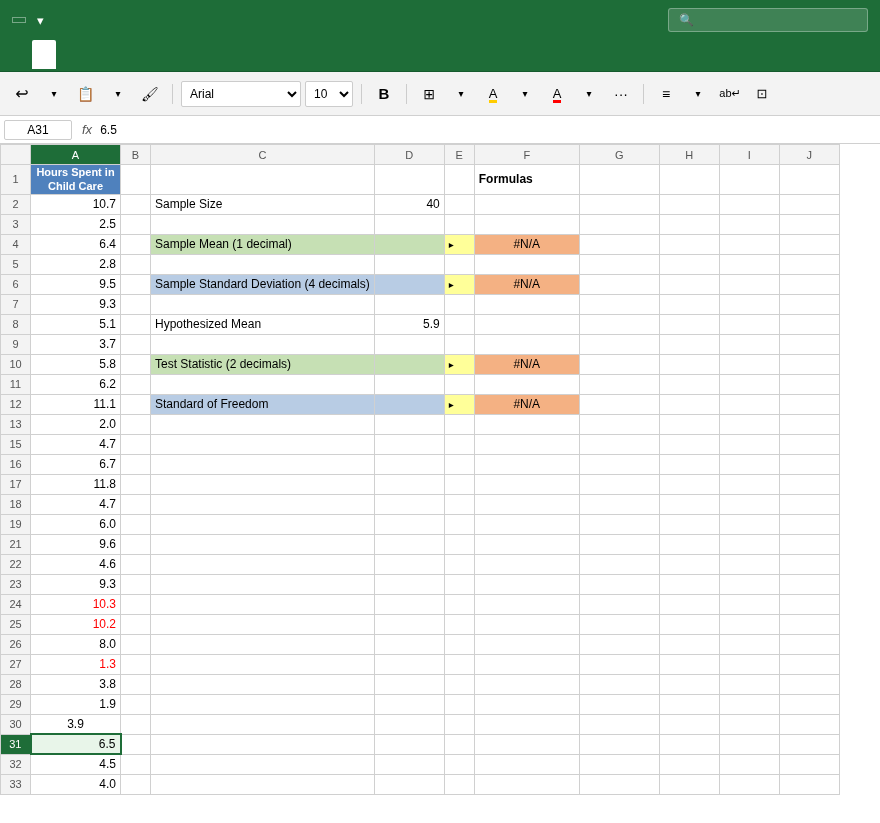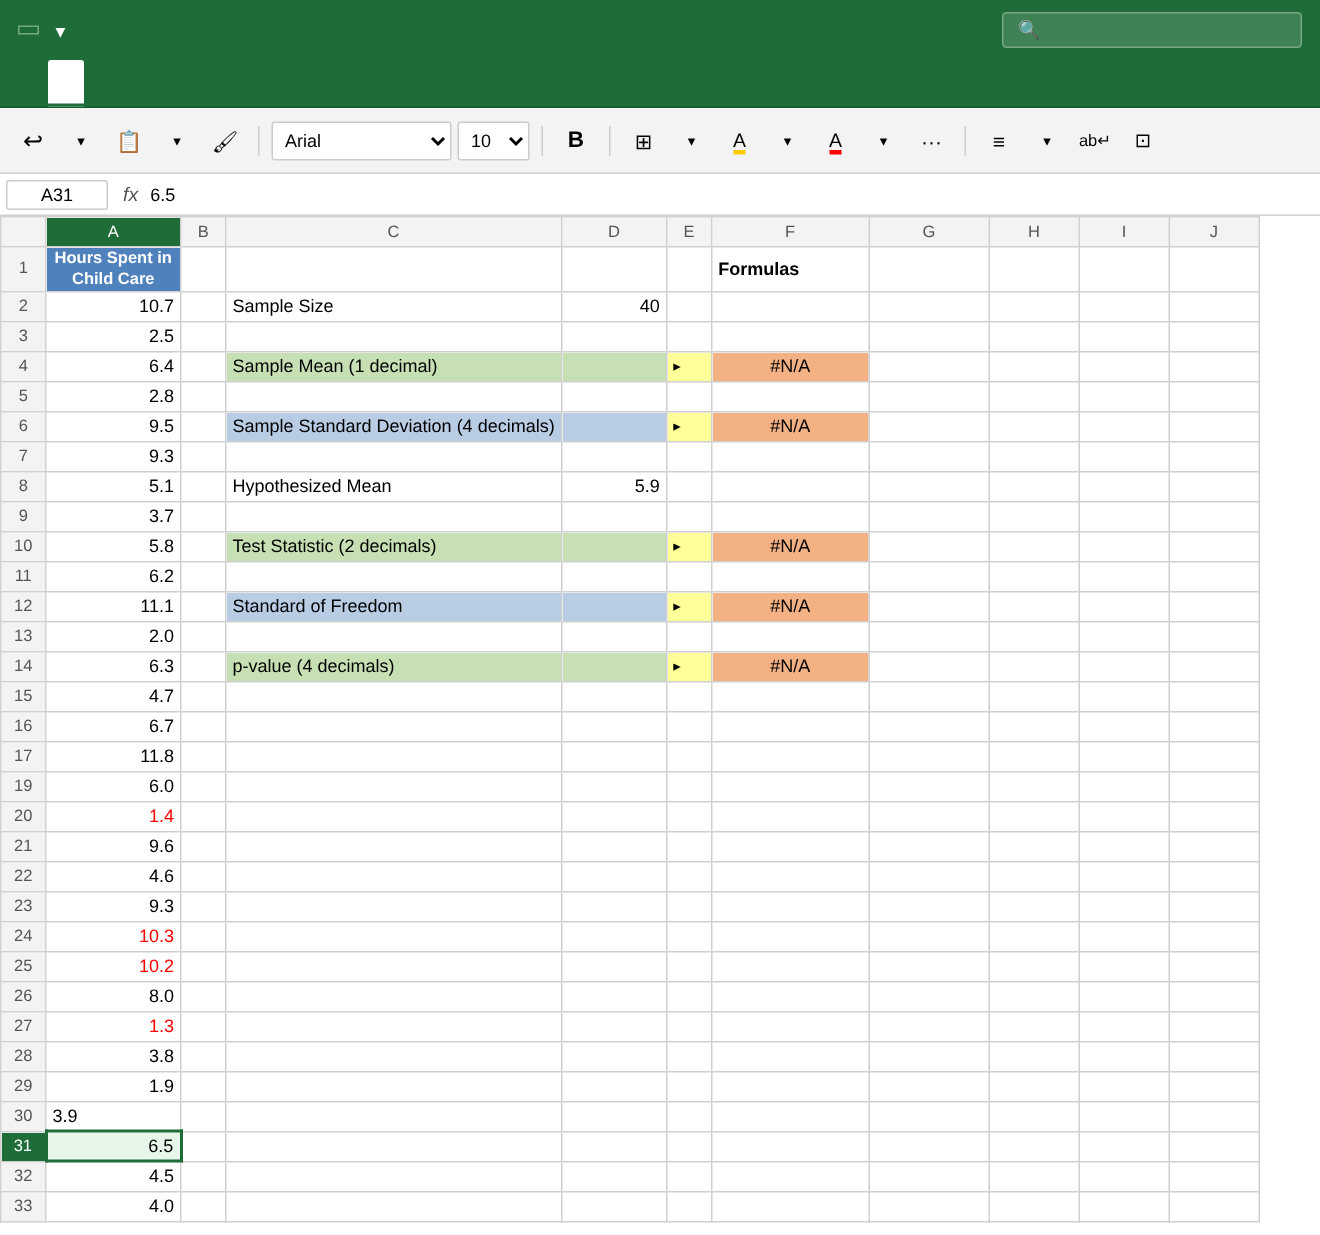--- a/index.html
+++ b/index.html
@@ -452,33 +452,20 @@
           <td></td>
           <td></td>
           <td></td>
           <td></td>
           <td></td>
           <td></td>
           <td></td>
           <td></td>
         </tr>
         <tr>
-          <th class="row-header">14</th>
-          <td style="text-align: right;">6.3</td>
-          <td></td>
-          <td style="background: rgb(198, 224, 180);">p-value (4 decimals)</td>
-          <td style="background: rgb(198, 224, 180);"></td>
-          <td style="background: rgb(255, 255, 153); font-size: 10px;">▸</td>
-          <td style="background: rgb(244, 177, 131); text-align: center;">#N/A</td>
-          <td></td>
-          <td></td>
-          <td></td>
-          <td></td>
-        </tr>
-        <tr>
           <th class="row-header">15</th>
           <td style="text-align: right;">4.7</td>
           <td></td>
           <td></td>
           <td></td>
           <td></td>
           <td></td>
           <td></td>
           <td></td>
           <td></td>
@@ -504,46 +491,46 @@
           <td></td>
           <td></td>
           <td></td>
           <td></td>
           <td></td>
           <td></td>
           <td></td>
           <td></td>
         </tr>
         <tr>
+          <th class="row-header">18</th>
+          <td style="text-align: right;">4.7</td>
+          <td></td>
+          <td></td>
+          <td></td>
+          <td></td>
+          <td></td>
+          <td></td>
+          <td></td>
+          <td></td>
+          <td></td>
+        </tr>
+        <tr>
           <th class="row-header">19</th>
           <td style="text-align: right;">6.0</td>
           <td></td>
           <td></td>
           <td></td>
           <td></td>
           <td></td>
           <td></td>
           <td></td>
           <td></td>
           <td></td>
         </tr>
         <tr>
-          <th class="row-header">20</th>
-          <td style="text-align: right; color: red;">1.4</td>
-          <td></td>
-          <td></td>
-          <td></td>
-          <td></td>
-          <td></td>
-          <td></td>
-          <td></td>
-          <td></td>
-          <td></td>
-        </tr>
-        <tr>
           <th class="row-header">21</th>
           <td style="text-align: right;">9.6</td>
           <td></td>
           <td></td>
           <td></td>
           <td></td>
           <td></td>
           <td></td>
           <td></td>
           <td></td>
@@ -648,21 +635,21 @@
           <td></td>
           <td></td>
           <td></td>
           <td></td>
           <td></td>
           <td></td>
           <td></td>
         </tr>
         <tr>
           <th class="row-header">30</th>
-          <td style="text-align: left;">3.9</td>
+          <td style="text-align: center;">3.9</td>
           <td></td>
           <td></td>
           <td></td>
           <td></td>
           <td></td>
           <td></td>
           <td></td>
           <td></td>
           <td></td>
         </tr>

